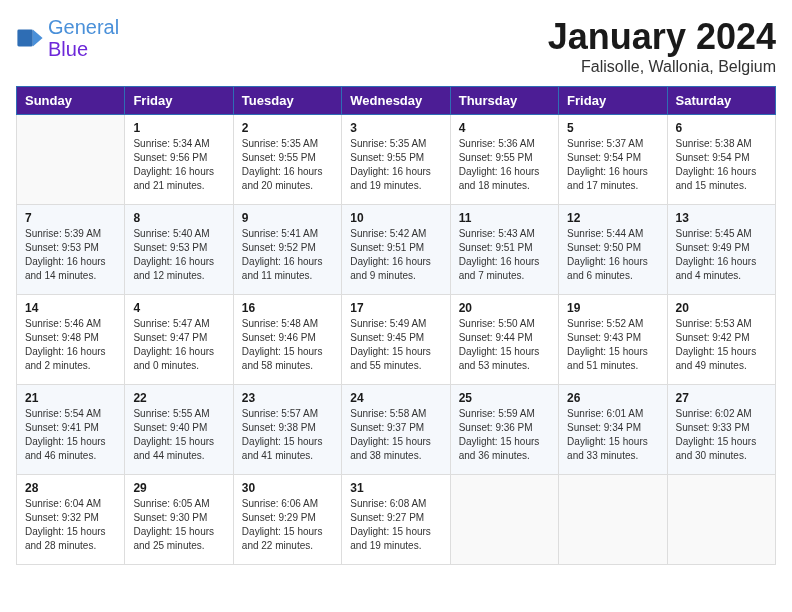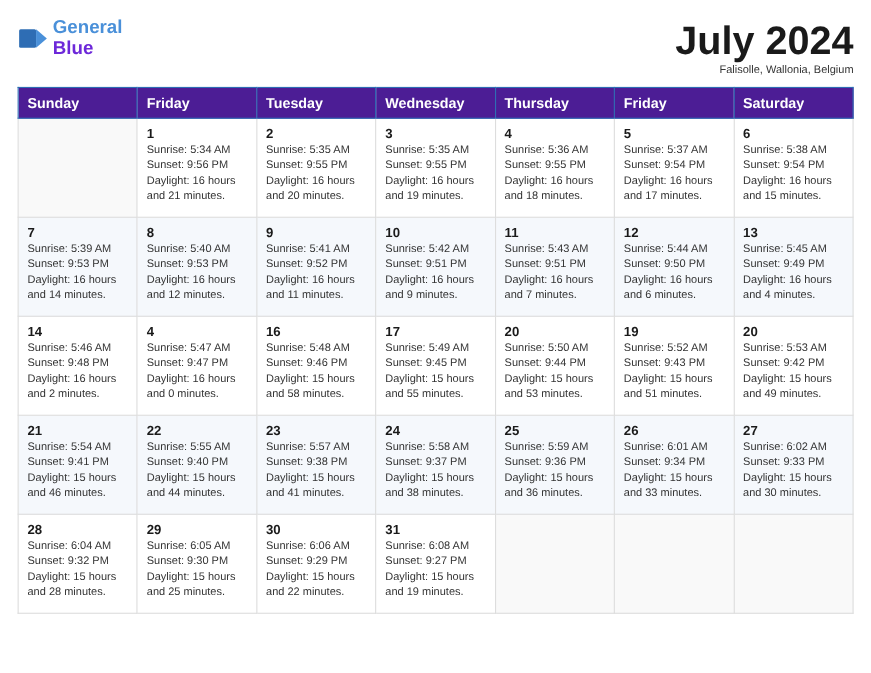--- a/index.html
+++ b/index.html
@@ -14,43 +14,43 @@
       display: flex;
       justify-content: space-between;
       align-items: flex-start;
       margin-bottom: 10px;
     }
     .logo {
       display: flex;
       align-items: center;
     }
     .logo-text {
-      font-size: 17px;
-      font-weight: bold;
+      font-size: 20px;
+      font-weight: normal;
       color: #1a1a1a;
       line-height: 1.1;
     }
     .logo-text span {
       color: #4a90d9;
     }
     .logo-icon {
       width: 28px;
       height: 28px;
       margin-right: 4px;
     }
     .title-block {
       text-align: right;
     }
     .month-year {
       font-size: 36px;
       font-weight: bold;
       color: #1a1a1a;
     }
     .location {
-      font-size: 10px;
+      font-size: 16px;
       color: #333;
     }
     table {
       width: 100%;
       border-collapse: collapse;
       table-layout: fixed;
     }
     thead tr {
       background-color: #4c1d95;
     }
@@ -104,21 +104,21 @@
     <svg class="logo-icon" viewBox="0 0 40 40">
       <rect x="2" y="8" width="22" height="24" rx="2" fill="#2e6db4"></rect>
       <polygon points="24,8 38,20 24,32" fill="#4a90d9"></polygon>
     </svg>
     <div class="logo-text">
       <span>General</span><br>
       <span style="color:#6d28d9">Blue</span>
     </div>
   </div>
   <div class="title-block">
-    <div class="month-year">July 2024</div>
+    <div class="month-year">January 2024</div>
     <div class="location">Falisolle, Wallonia, Belgium</div>
   </div>
 </div>
 
 <table>
   <thead>
     <tr>
       <th>Sunday</th>
       <th>Friday</th>
       <th>Tuesday</th>

